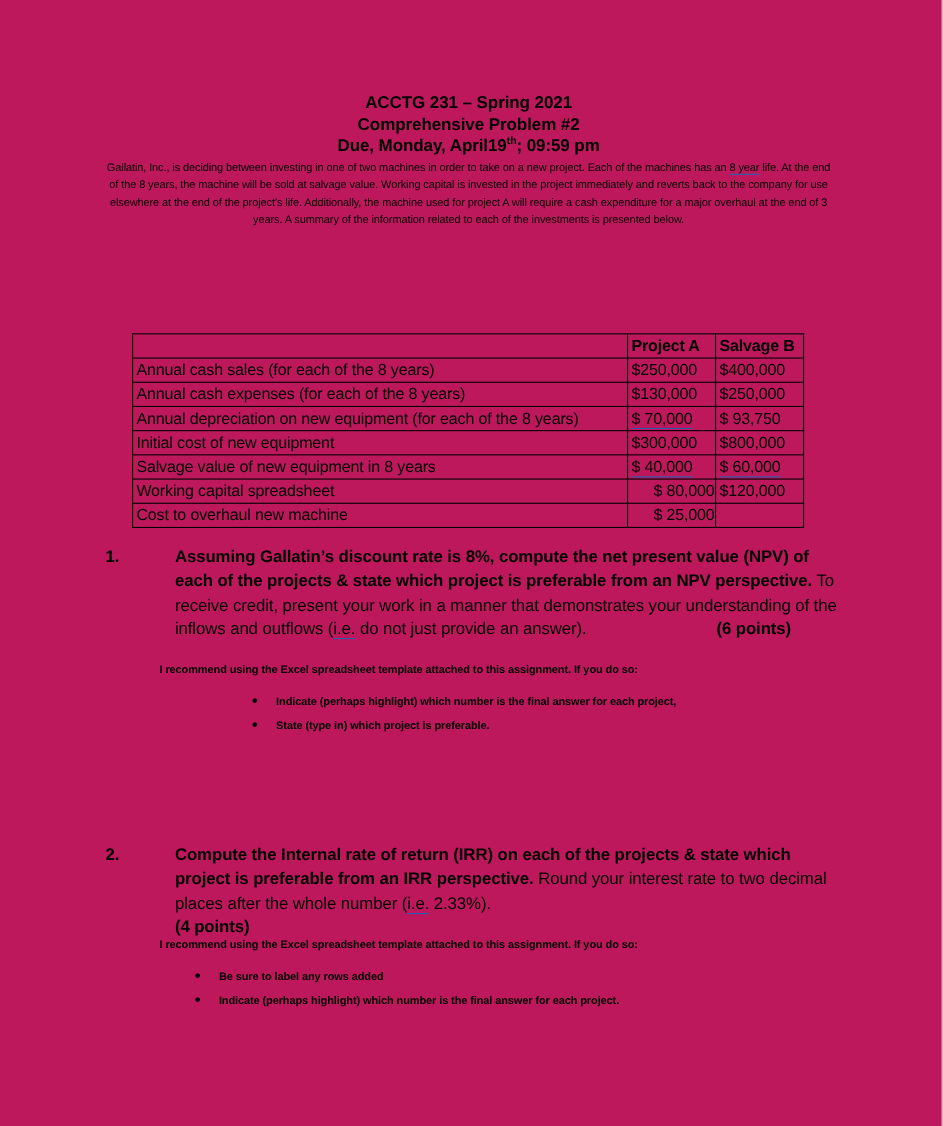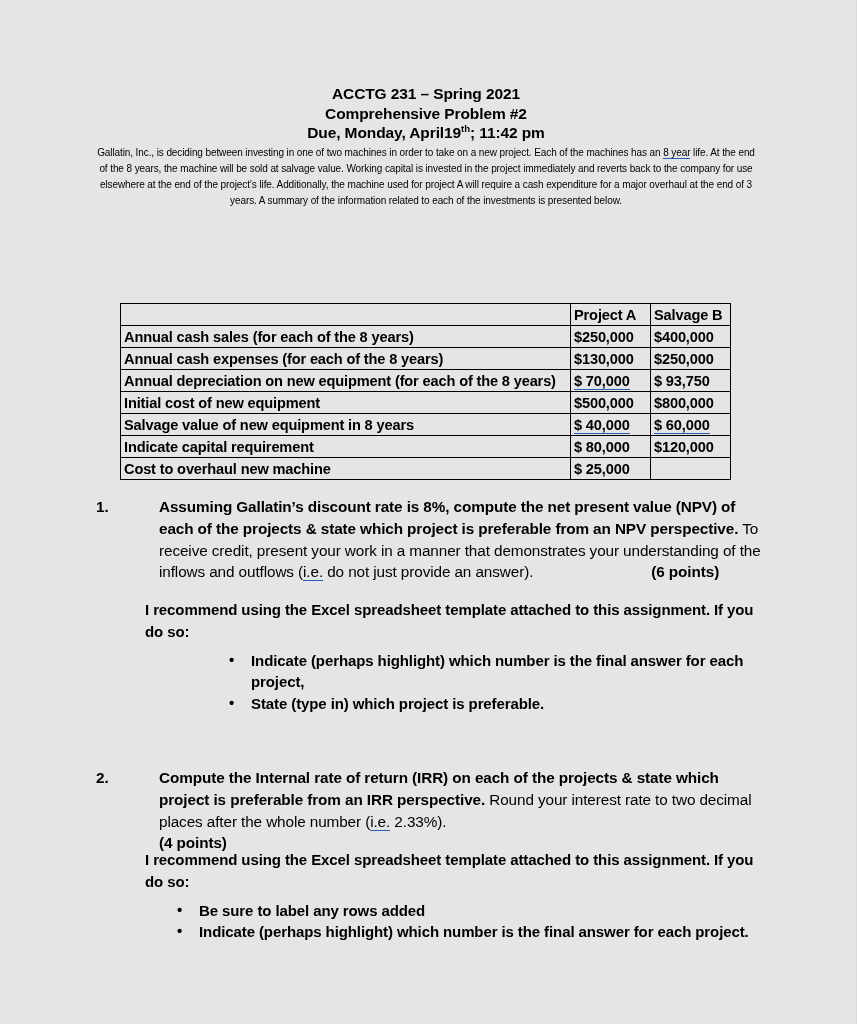--- a/index.html
+++ b/index.html
@@ -8,21 +8,21 @@
     background: #ffffff;
   }
   body {
     font-family: "Liberation Sans", sans-serif;
     color: #000000;
   }
   #page {
     position: relative;
     width: 857px;
     height: 1024px;
-    background: #e5e5e5;
+    background: #be185d;
     border-right: 1px solid #d9d9d9;
     box-sizing: border-box;
     overflow: hidden;
   }
   .doc {
     position: absolute;
     left: 96px;
     top: 84px;
     width: 660px;
   }
@@ -52,20 +52,21 @@
   }
 
   
   .sp-ul {
     border-bottom: 1.4px solid #2a5db0;
     padding-bottom: 0px;
   }
   .gr-ul {
     border-bottom: 1.4px double #2a5db0;
     padding-bottom: 12px;
+    margin-left: 20px;
   }
 
   
   .tbl-wrap {
     position: absolute;
     left: 120px;
     top: 303px;
     width: 610px;
   }
   table.data {
@@ -74,21 +75,21 @@
     table-layout: fixed;
     font-size: 14.6px;
     letter-spacing: -0.15px;
   }
   table.data td, table.data th {
     border: 1px solid #000000;
     padding: 0 1px 0 3px;
     height: 21px;
     line-height: 20px;
     text-align: left;
-    font-weight: bold;
+    font-weight: normal;
     vertical-align: middle;
     white-space: nowrap;
     overflow: hidden;
   }
   table.data th {
     font-weight: bold;
   }
   .col-label { width: 450px; }
   .col-a { width: 80px; }
   .col-b { width: 80px; }
@@ -115,21 +116,21 @@
   .b { font-weight: bold; }
   .pts {
     font-weight: bold;
     white-space: nowrap;
   }
   .pts-pad { display: inline-block; }
 
   
   .rec {
     position: absolute;
-    font-size: 15px;
+    font-size: 10px;
     line-height: 21.8px;
     font-weight: bold;
     letter-spacing: -0.1px;
     width: 628px;
   }
   ul.blist {
     list-style: none;
     margin: 0;
     padding: 0;
   }
@@ -150,21 +151,21 @@
 </head>
 <body>
 
 <div id="page">
 
   <div class="doc">
 
     <div class="title-block">
       <div class="title-line">ACCTG 231 – Spring 2021</div>
       <div class="title-line">Comprehensive Problem #2</div>
-      <div class="title-line"><span>Due, Monday, April19</span><sup>th</sup><span>; 11:42 pm</span></div>
+      <div class="title-line"><span>Due, Monday, April19</span><sup>th</sup><span>; 09:59 pm</span></div>
     </div>
 
     <p class="intro"><span>Gallatin, Inc., is deciding between investing in one of two machines in order to take on a new project. Each of the machines has an </span><span class="sp-ul">8 year</span><span> life. At the end of the 8 years, the machine will be sold at salvage value. Working capital is invested in the project immediately and reverts back to the company for use elsewhere at the end of the project’s life. Additionally, the machine used for project A will require a cash expenditure for a major overhaul at the end of 3 years. A summary of the information related to each of the investments is presented below.</span></p>
 
   </div>
 
   <div class="tbl-wrap">
     <table class="data">
       <colgroup>
         <col class="col-label">
@@ -189,30 +190,30 @@
             <td>$130,000</td>
             <td>$250,000</td>
           </tr>
           <tr>
             <td>Annual depreciation on new equipment (for each of the 8 years)</td>
             <td><span class="sp-ul">$  70,000</span></td>
             <td>$ 93,750</td>
           </tr>
           <tr>
             <td>Initial cost of new equipment</td>
-            <td>$500,000</td>
+            <td>$300,000</td>
             <td>$800,000</td>
           </tr>
           <tr>
             <td>Salvage value of new equipment in 8 years</td>
             <td><span class="sp-ul">$  40,000</span></td>
             <td><span class="sp-ul">$  60,000</span></td>
           </tr>
           <tr>
-            <td>Indicate capital requirement</td>
+            <td>Working capital spreadsheet</td>
             <td><span class="gr-ul">$  80,000</span></td>
             <td>$120,000</td>
           </tr>
           <tr>
             <td>Cost to overhaul new machine</td>
             <td><span class="gr-ul">$  25,000</span></td>
             <td></td>
           </tr>
         </tbody>
     </table>

